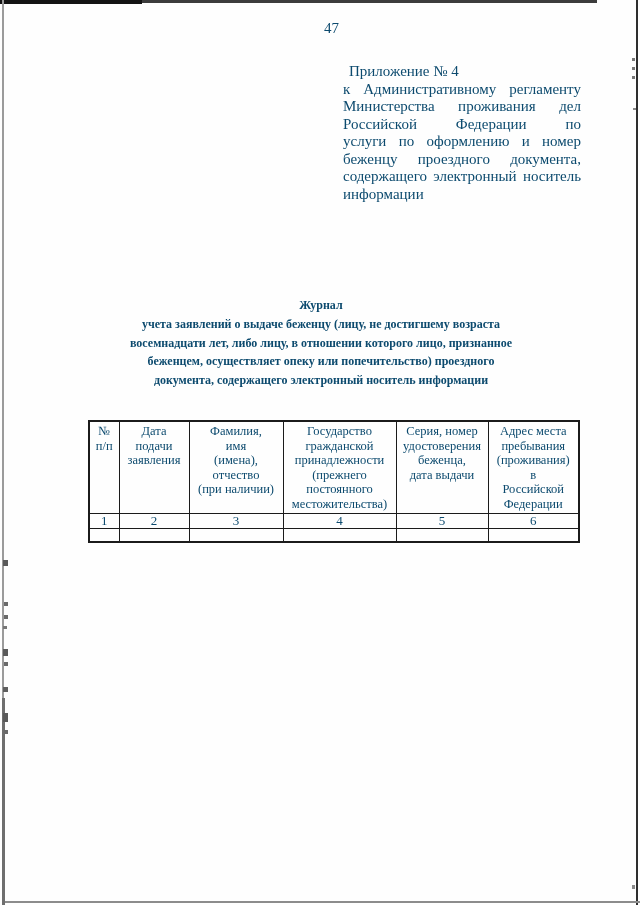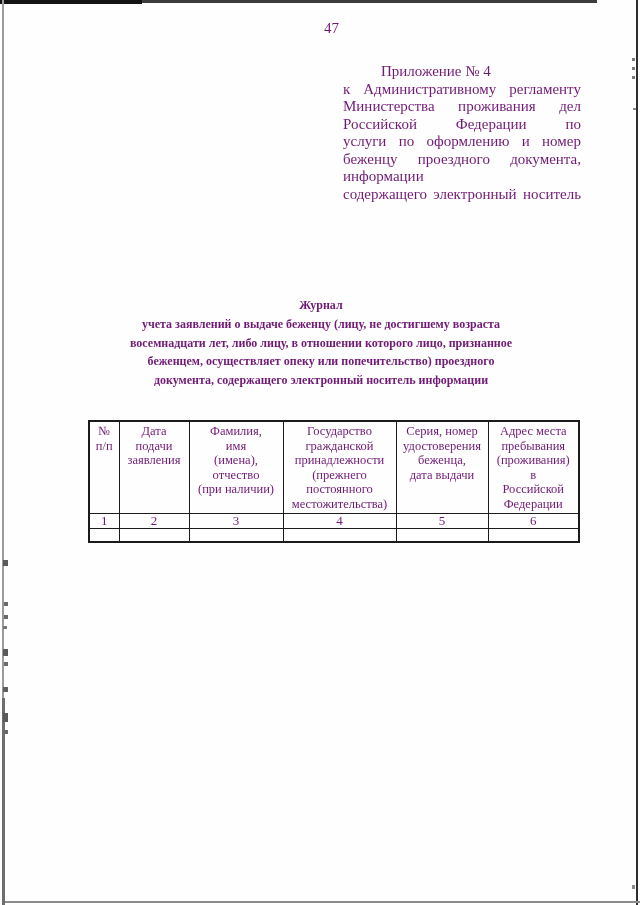--- a/index.html
+++ b/index.html
@@ -3,21 +3,21 @@
 <meta charset="utf-8">
 <style>
   html, body { margin: 0; padding: 0; background: #ffffff; }
   .page {
     position: relative;
     width: 640px;
     height: 905px;
     background: #fefefe;
     overflow: hidden;
     font-family: "Liberation Serif", serif;
-    color: #701a75;
+    color: #0c4a6e;
   }
   .artifact { position: absolute; }
 
   
   .page-number {
     position: absolute;
     left: 324px; top: 20px;
     font-size: 15px;
   }
 
@@ -104,21 +104,21 @@
   <div class="artifact" style="left:4px;top:730px;width:4px;height:4px;background:#6a6a6a;"></div>
   <div class="artifact" style="left:632px;top:58px;width:3px;height:3px;background:#787878;"></div>
   <div class="artifact" style="left:632px;top:67px;width:3px;height:3px;background:#787878;"></div>
   <div class="artifact" style="left:632px;top:76px;width:3px;height:3px;background:#787878;"></div>
   <div class="artifact" style="left:633px;top:108px;width:3px;height:2px;background:#8a8a8a;"></div>
   <div class="artifact" style="left:632px;top:885px;width:3px;height:4px;background:#8a8a8a;"></div>
 
   <div class="page-number">47</div>
 
   <div class="appendix">
-      <div class="jline" style="padding-left: 6px; margin-left: 32px;">Приложение № 4</div>
+      <div class="jline" style="padding-left: 6px;">Приложение № 4</div>
       <div class="jline just">
         <span>к</span>
         <span>Административному</span>
         <span>регламенту</span>
       </div>
       <div class="jline just">
         <span>Министерства</span>
         <span>проживания</span>
         <span>дел</span>
       </div>
@@ -132,26 +132,26 @@
         <span>по</span>
         <span>оформлению</span>
         <span>и</span>
         <span>номер</span>
       </div>
       <div class="jline just">
         <span>беженцу</span>
         <span>проездного</span>
         <span>документа,</span>
       </div>
-      <div class="jline">информации</div>
       <div class="jline just">
         <span>содержащего</span>
         <span>электронный</span>
         <span>носитель</span>
       </div>
+      <div class="jline">информации</div>
     </div>
 
   <div class="title-block">
     <div class="title-heading">Журнал</div>
     <div class="title-body">учета заявлений о выдаче беженцу (лицу, не достигшему возраста
 восемнадцати лет, либо лицу, в отношении которого лицо, признанное
 беженцем, осуществляет опеку или попечительство) проездного
 документа, содержащего электронный носитель информации</div>
   </div>
 

